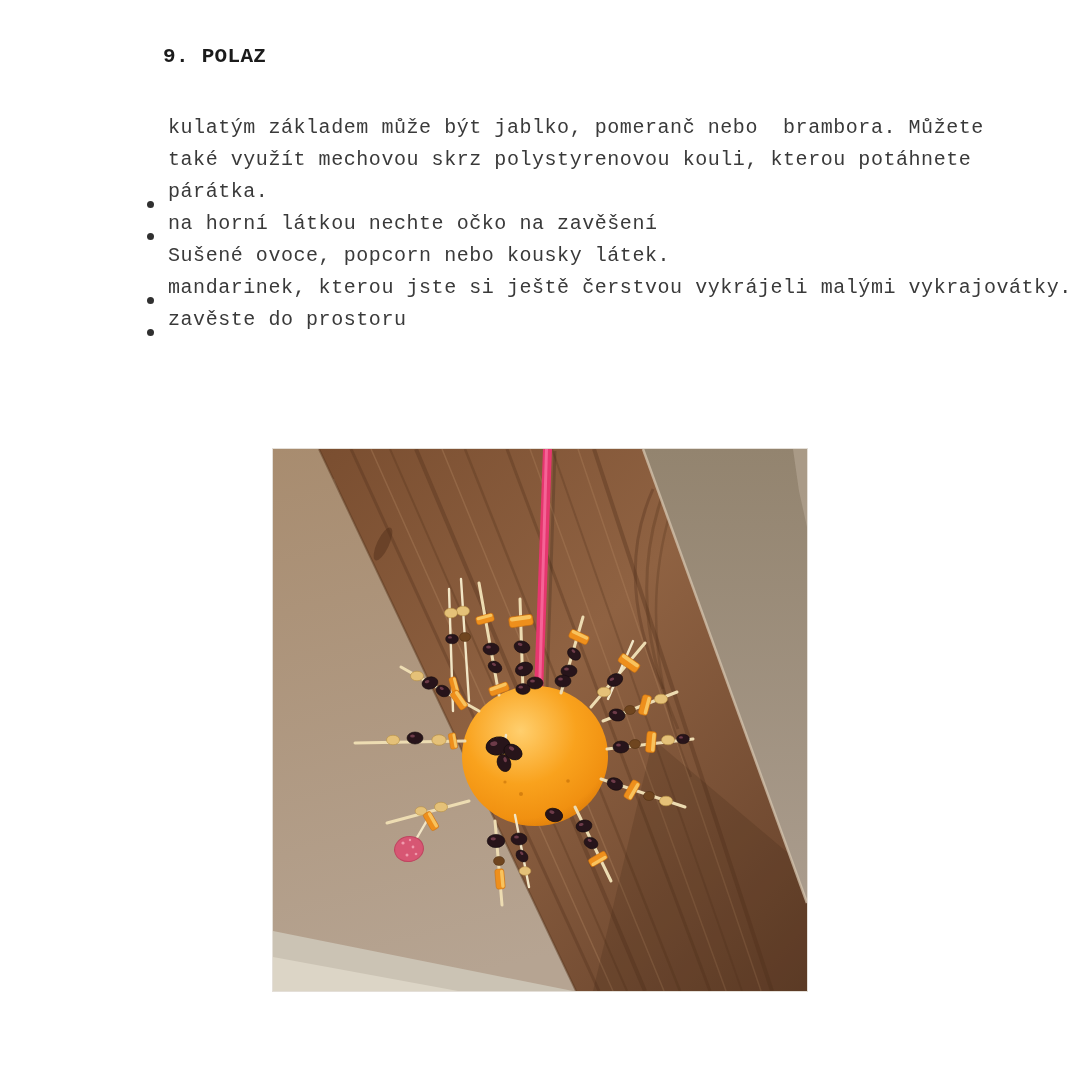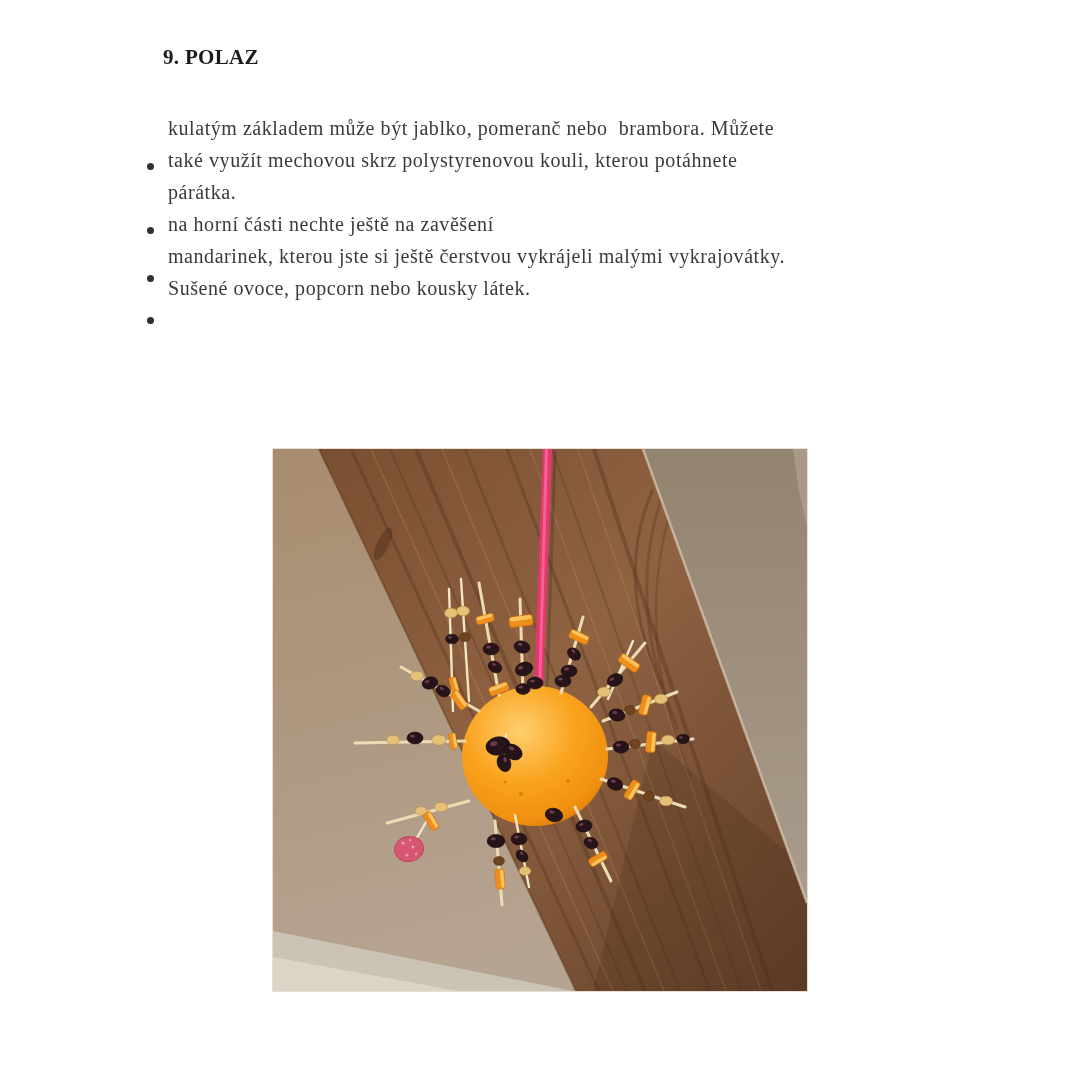--- a/index.html
+++ b/index.html
@@ -1,25 +1,25 @@
 <!DOCTYPE html>
 <html><head>
 <meta charset="utf-8">
 <style>
   html,body { margin:0; padding:0; background:#ffffff; }
   .page {
     position:relative; width:1080px; height:1080px; background:#ffffff;
-    font-family:Liberation Serif, serif; overflow:hidden;
+    font-family:Liberation Mono, monospace; overflow:hidden;
   }
   .title {
     position:absolute; left:163px; top:45px;
     font-size:21px; font-weight:700; color:#1b1b1b; letter-spacing:.3px;
   }
   .list { position:absolute; left:147px; top:112px; width:860px; color:#3a3a3a; }
-  .bullet-row { display:flex; align-items:center; }
+  .bullet-row { display:flex; align-items:flex-end; }
   .bullet-dot {
     flex:none; width:7px; height:7px; border-radius:50%;
     background:#303030; margin:12.5px 14px 0 0;
   }
   .bullet-lines { min-width:0; }
   .line {
     font-size:20px; line-height:32px; letter-spacing:.55px;
     white-space:pre; color:#3a3a3a;
   }
   .photo {
@@ -47,34 +47,37 @@
         <div class="line">kulatým základem může být jablko, pomeranč nebo  brambora. Můžete</div>
         <div class="line">také využít mechovou skrz polystyrenovou kouli, kterou potáhnete</div>
         <div class="line">párátka.</div>
       </div>
     </div>
 
 
     <div class="bullet-row">
       <span class="bullet-dot"></span>
       <div class="bullet-lines">
-        <div class="line">na horní části nechte ještě na zavěšení</div>
+        <div class="line">na horní látkou nechte očko na zavěšení</div>
       </div>
     </div>
 
     <div class="bullet-row">
       <span class="bullet-dot"></span>
       <div class="bullet-lines">
+        <div class="line">Sušené ovoce, popcorn nebo kousky látek.</div>
         <div class="line">mandarinek, kterou jste si ještě čerstvou vykrájeli malými vykrajovátky.</div>
-        <div class="line">Sušené ovoce, popcorn nebo kousky látek.</div>
       </div>
     </div>
 
     <div class="bullet-row">
       <span class="bullet-dot"></span>
+      <div class="bullet-lines">
+        <div class="line">zavěste do prostoru</div>
+      </div>
     </div>
 
   </div>
 
   <div class="photo" title="Orange pomander hanging on a pink ribbon from a wooden beam, studded with toothpicks holding raisins, dried fruit and orange peel">
     <svg width="534" height="542" viewBox="0 0 534 542" xmlns="http://www.w3.org/2000/svg">
       <defs>
         <radialGradient id="orangeG" cx="0.40" cy="0.32" r="0.85">
           <stop offset="0" stop-color="#ffcf6e"></stop>
           <stop offset="0.45" stop-color="#f9a21d"></stop>

